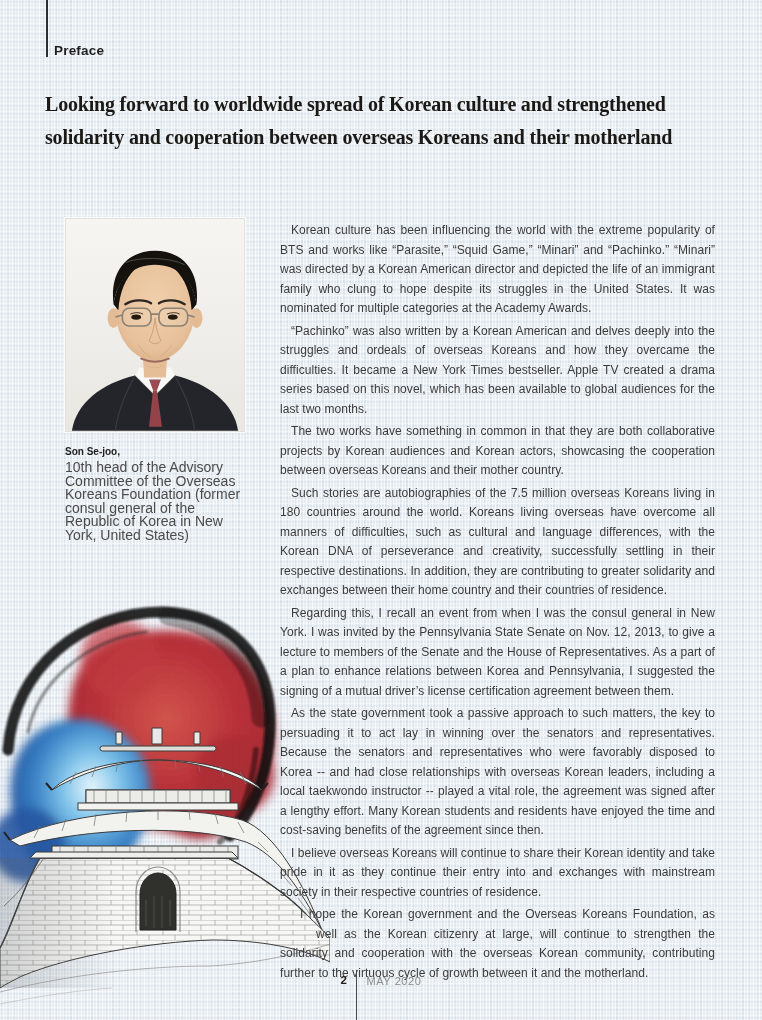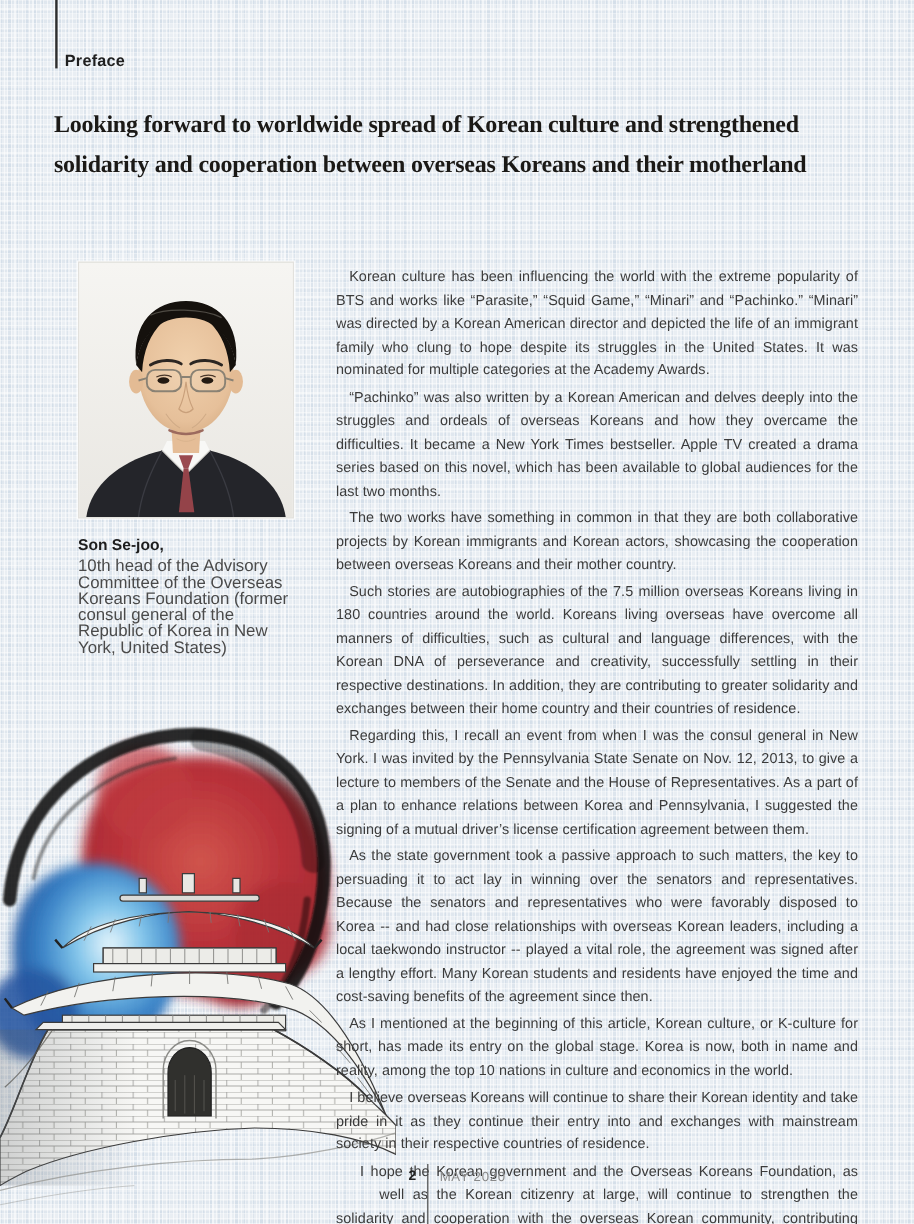--- a/index.html
+++ b/index.html
@@ -37,21 +37,21 @@
     position:absolute;left:65px;top:218px;width:653px;z-index:2;
     display:flex;
   }
   .left-col{width:180px;flex:0 0 180px;}
   .photo{
     width:178px;height:212px;background:#f4f3f0;
     border:1px solid #e2e1dd;box-shadow:0 0 0 1px rgba(255,255,255,.8);
   }
   .photo svg{display:block;}
   .author-name{
-    margin-top:14px;font-size:13px;font-weight:bold;color:#1d1d1d;
+    margin-top:14px;font-size:10px;font-weight:bold;color:#1d1d1d;
   }
   .author-desc{
     margin-top:4px;width:182px;
     font-size:14px;line-height:13.5px;color:#4a4a4a;
   }
   .body-col{
     flex:1;margin-left:32px;
     font-size:12px;line-height:19.5px;letter-spacing:.05px;
     color:#3b3b3b;text-align:justify;
   }
@@ -145,25 +145,24 @@
           <path d="M82,148 C88,151 92,151 98,148" stroke="#d8b28c" stroke-width=".8" fill="none"></path>
         </svg>
       </div>
       <div class="author-name">Son Se-joo,</div>
       <div class="author-desc">10th head of the Advisory Committee of the Overseas Koreans Foundation (former consul general of the Republic of Korea in New York, United States)</div>
     </div>
 
     <div class="body-col">
         <p>Korean culture has been influencing the world with the extreme popularity of BTS and works like “Parasite,” “Squid Game,” “Minari” and “Pachinko.” “Minari” was directed by a Korean American director and depicted the life of an immigrant family who clung to hope despite its struggles in the United States. It was nominated for multiple categories at the Academy Awards.</p>
         <p>“Pachinko” was also written by a Korean American and delves deeply into the struggles and ordeals of overseas Koreans and how they overcame the difficulties. It became a New York Times bestseller. Apple TV created a drama series based on this novel, which has been available to global audiences for the last two months.</p>
-        <p>The two works have something in common in that they are both collaborative projects by Korean immigrants and Korean actors, showcasing the cooperation between overseas Koreans and their mother country.</p>
+        <p>The two works have something in common in that they are both collaborative projects by Korean audiences and Korean actors, showcasing the cooperation between overseas Koreans and their mother country.</p>
         <p>Such stories are autobiographies of the 7.5 million overseas Koreans living in 180 countries around the world. Koreans living overseas have overcome all manners of difficulties, such as cultural and language differences, with the Korean DNA of perseverance and creativity, successfully settling in their respective destinations. In addition, they are contributing to greater solidarity and exchanges between their home country and their countries of residence.</p>
         <p>Regarding this, I recall an event from when I was the consul general in New York. I was invited by the Pennsylvania State Senate on Nov. 12, 2013, to give a lecture to members of the Senate and the House of Representatives. As a part of a plan to enhance relations between Korea and Pennsylvania, I suggested the signing of a mutual driver’s license certification agreement between them.</p>
         <p>As the state government took a passive approach to such matters, the key to persuading it to act lay in winning over the senators and representatives. Because the senators and representatives who were favorably disposed to Korea -- and had close relationships with overseas Korean leaders, including a local taekwondo instructor -- played a vital role, the agreement was signed after a lengthy effort. Many Korean students and residents have enjoyed the time and cost-saving benefits of the agreement since then.</p>
-        <p>As I mentioned at the beginning of this article, Korean culture, or K-culture for short, has made its entry on the global stage. Korea is now, both in name and reality, among the top 10 nations in culture and economics in the world.</p>
         <p>I believe overseas Koreans will continue to share their Korean identity and take pride in it as they continue their entry into and exchanges with mainstream society in their respective countries of residence.</p>
         <p class="last-para"><span class="stair stair0"></span><span class="stair stair1"></span>I hope the Korean government and the Overseas Koreans Foundation, as well as the Korean citizenry at large, will continue to strengthen the solidarity and cooperation with the overseas Korean community, contributing further to the virtuous cycle of growth between it and the motherland.</p>
       </div>
   </div>
 
   <div class="illustration">
     <svg width="330" height="415" viewBox="0 0 330 415">
       <defs>
         <radialGradient id="rg" cx="48%" cy="42%" r="62%">
           <stop offset="0" stop-color="#cf4b43"></stop>

